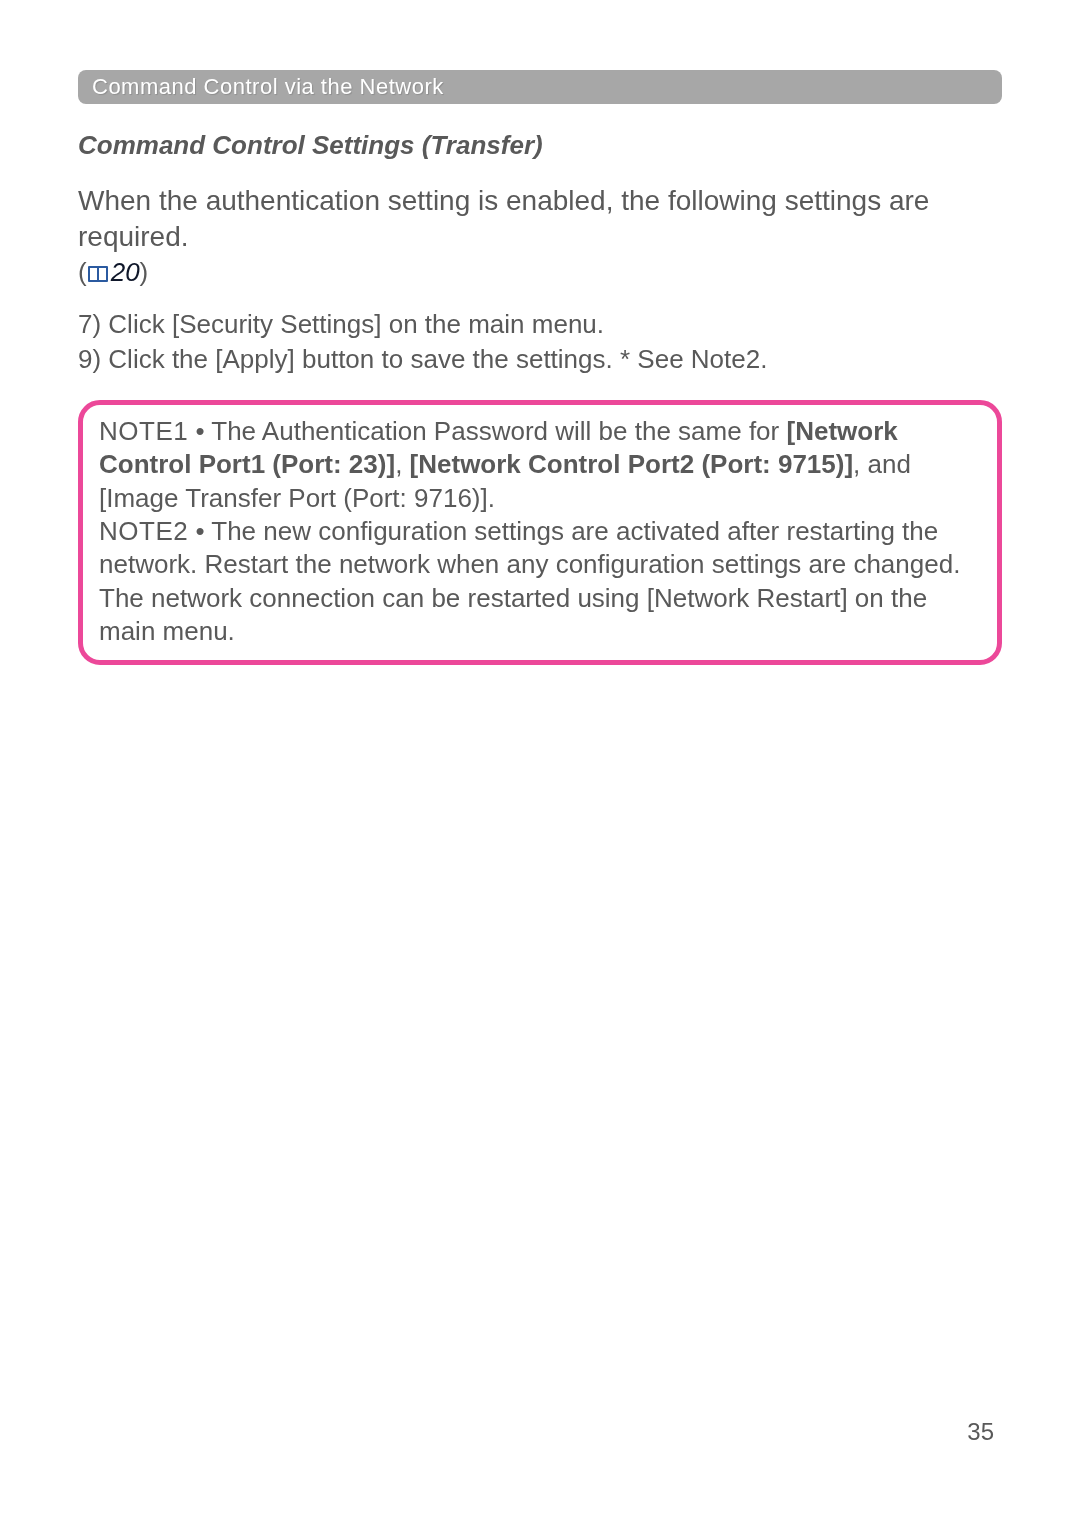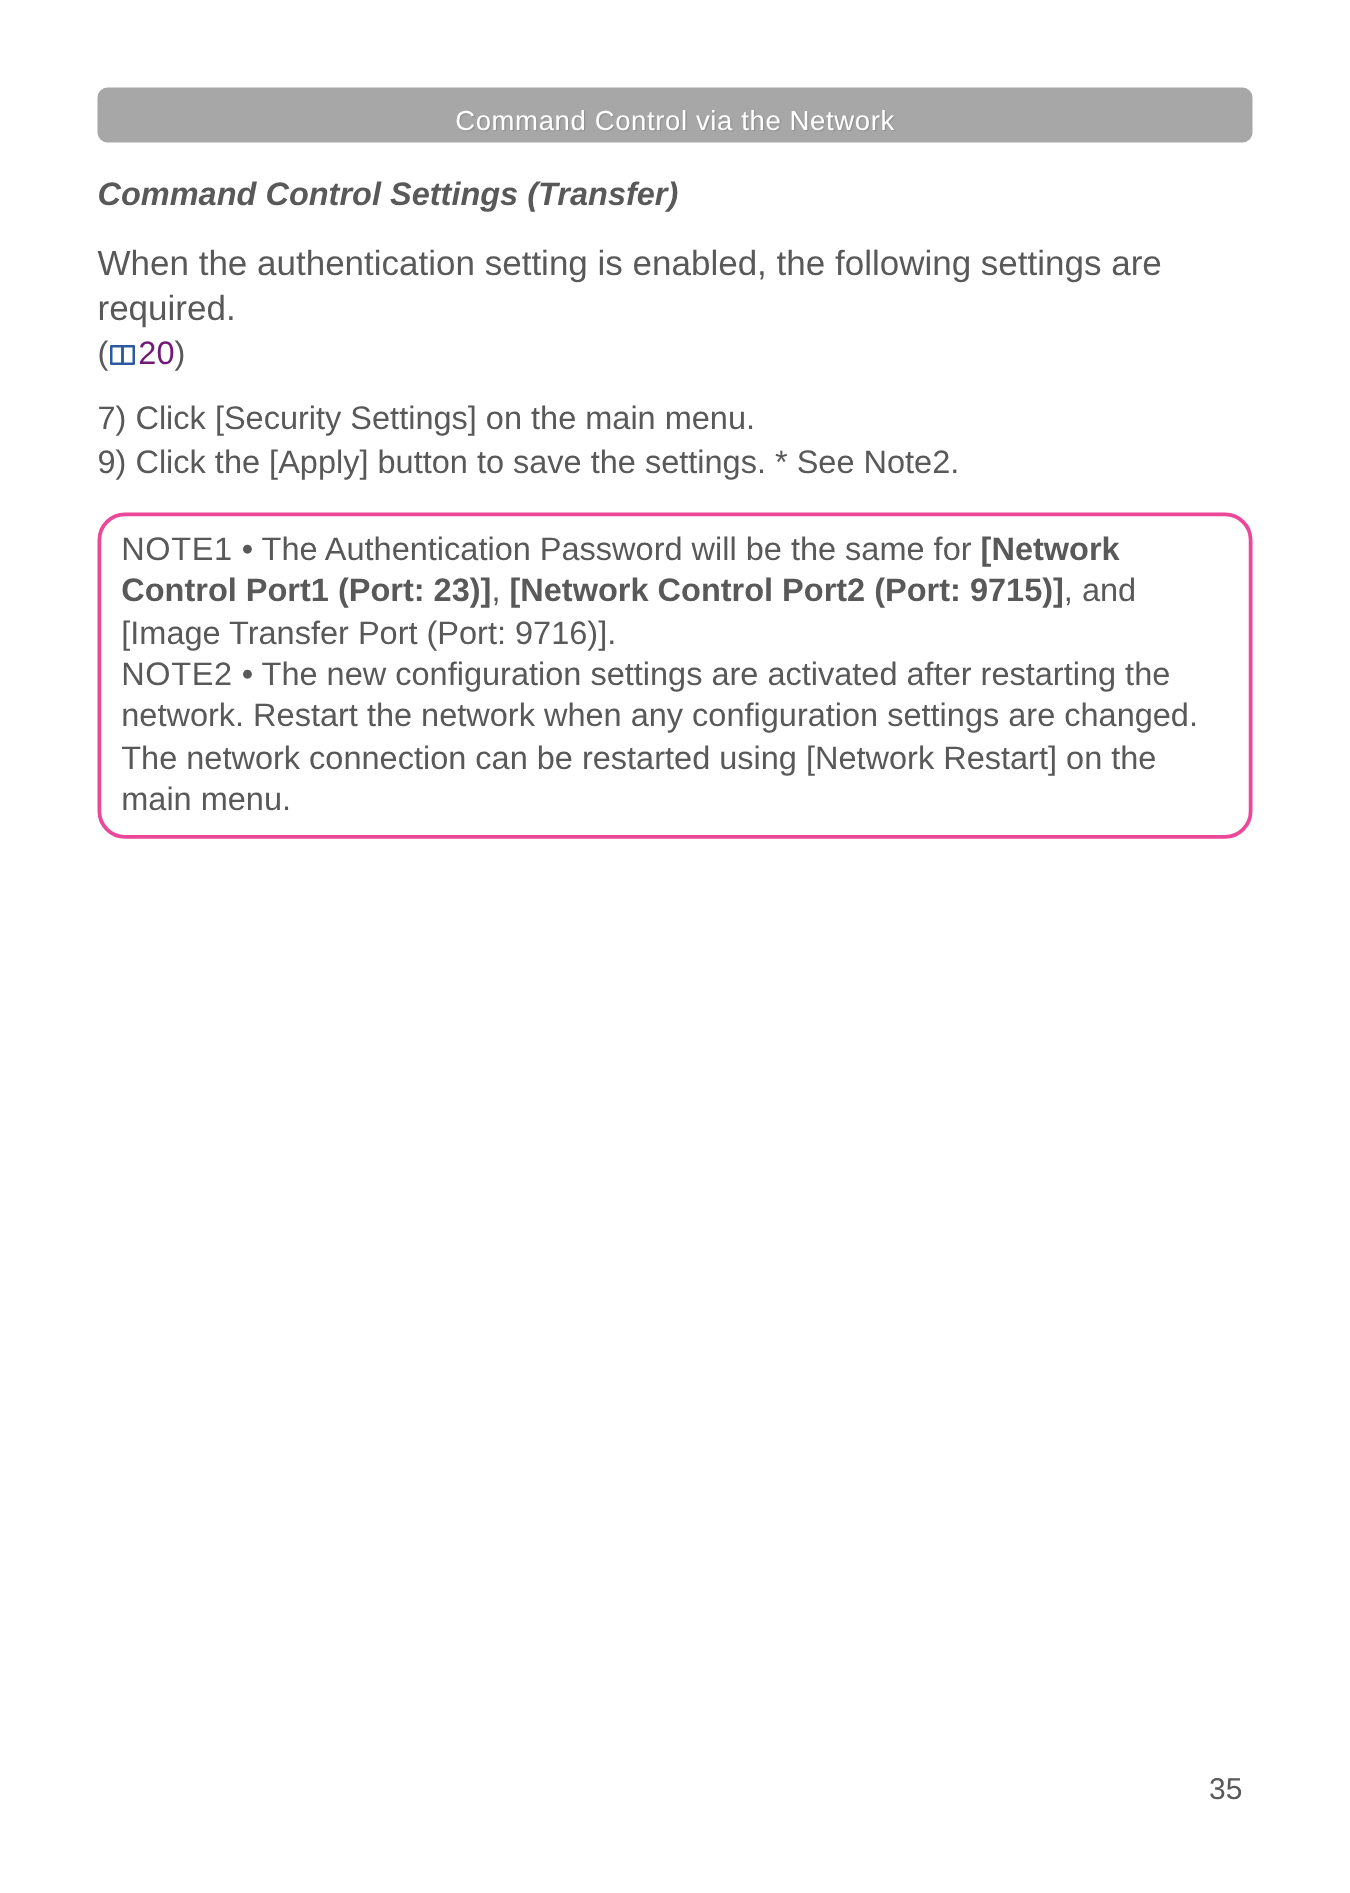--- a/index.html
+++ b/index.html
@@ -14,22 +14,22 @@
   }
   .page {
     padding: 70px 78px 40px 78px;
     box-sizing: border-box;
     height: 100%;
     position: relative;
   }
   .header-bar {
     background: #a7a7a7;
     border-radius: 8px;
-    padding: 14px 14px 4px 14px;
-    text-align: center;
+    padding: 4px 14px 4px 14px;
+    text-align: left;
     margin-bottom: 26px;
   }
   .header-text {
     color: #fff;
     font-size: 22px;
     letter-spacing: 0.5px;
     text-shadow: 1px 1px 1px rgba(0,0,0,0.15);
   }
   .section-title {
     font-weight: bold;
@@ -48,39 +48,40 @@
     font-size: 26px;
     color: #595959;
     margin-bottom: 18px;
   }
   .ref .book-icon {
     display: inline-block;
     vertical-align: -2px;
     margin-right: 2px;
   }
   .ref-num {
-    color: #701a75;
+    font-style: italic;
+    color: #0f172a;
   }
   .steps {
     font-size: 26px;
     line-height: 1.28;
     color: #595959;
     margin-bottom: 24px;
   }
   .step {
     padding-left: 42px;
     text-indent: -42px;
     margin-bottom: 2px;
   }
   .ui-label {
     font-family: Arial, Helvetica, sans-serif;
     color: #595959;
   }
   .notebox {
-    border: 3px solid #ec4899;
+    border: 5px solid #ec4899;
     border-radius: 22px;
     padding: 10px 16px 12px 16px;
     font-size: 26px;
     line-height: 1.28;
     color: #595959;
   }
   .notebox .note-label {
     font-weight: normal;
     letter-spacing: 0.5px;
   }

